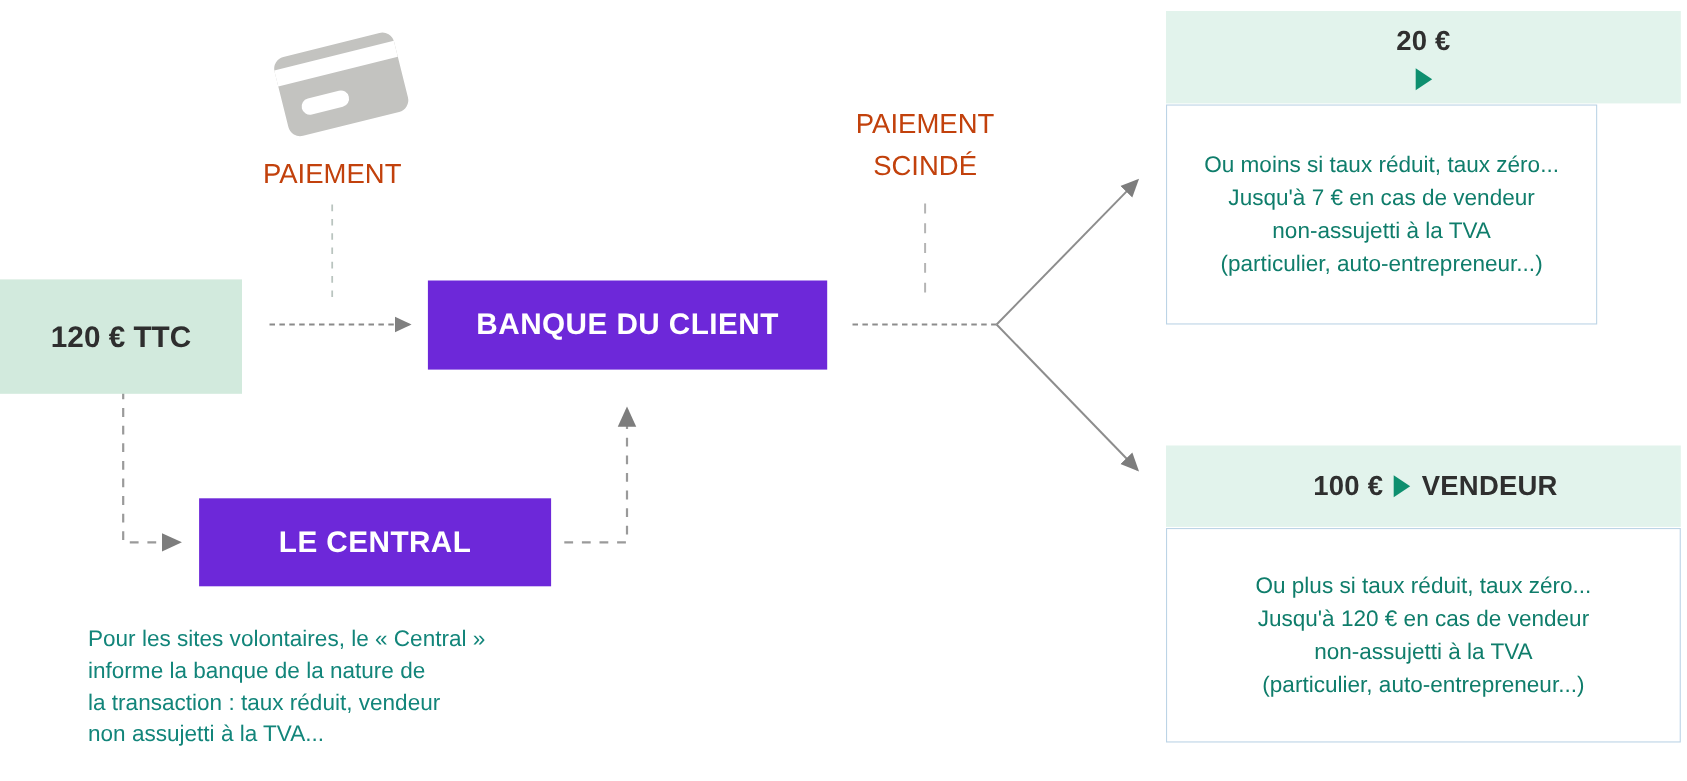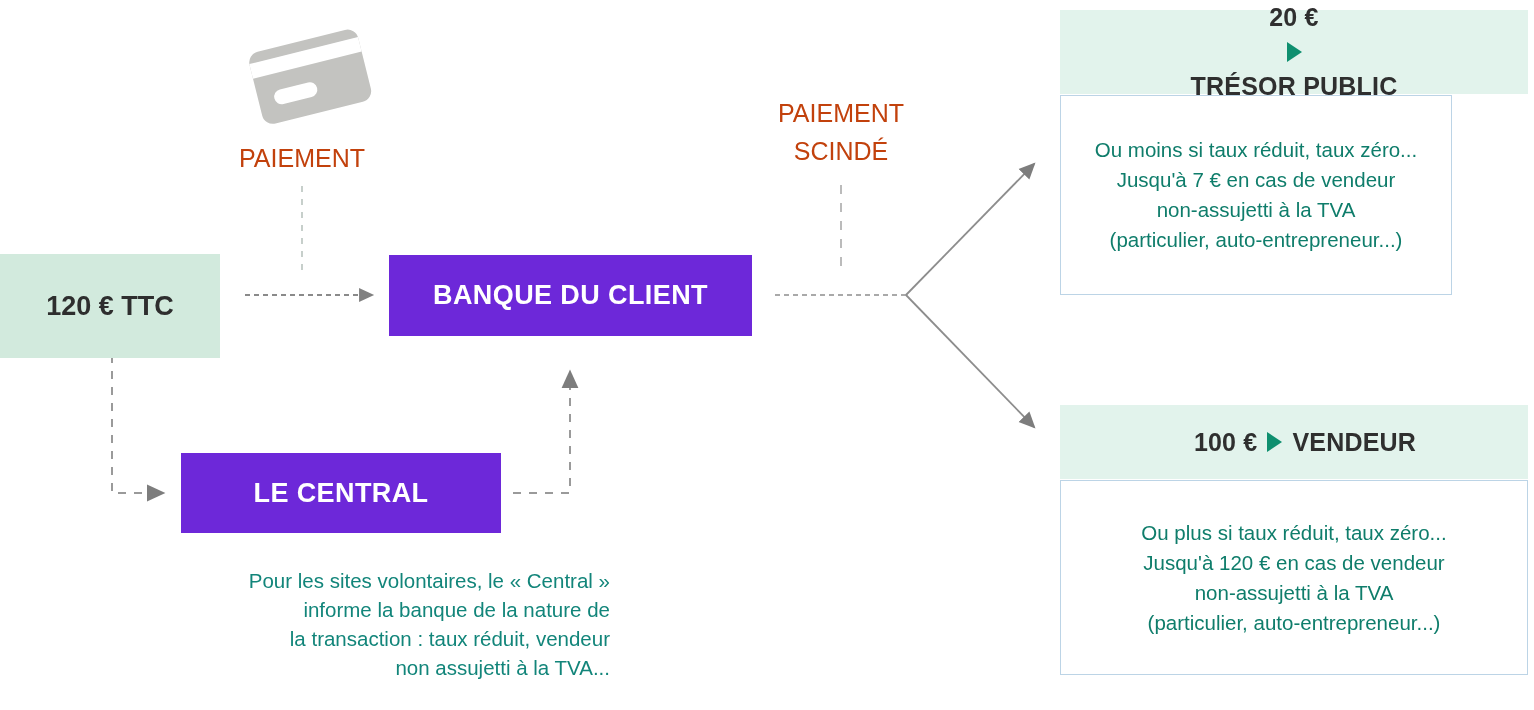--- a/index.html
+++ b/index.html
@@ -57,21 +57,21 @@
     color:#c2410c;
     font-size:25px;
     line-height:38px;
     text-align:center;
     white-space:nowrap;
   }
   .note{
     color:#12857a;
     font-size:20.5px;
     line-height:29px;
-    text-align:right;
+    text-align:left;
   }
 
   svg.overlay{position:absolute;left:0;top:0;width:1534px;height:710px;pointer-events:none;}
 </style>
 </head>
 <body>
 
 <div id="stage">
 
   <svg class="overlay" viewBox="0 0 1534 710">
@@ -135,21 +135,20 @@
   </div>
 
   <div class="abs lbl-teal" style="left:741px;top:94px;width:200px;">
     <div>PAIEMENT</div>
     <div>SCINDÉ</div>
   </div>
 
   <div class="abs card-header" style="left:1060px;top:10px;width:468px;height:84px;flex-direction:column;">
     <span class="eur">20 €</span>
     <span class="tri"></span>
-    <span>TRÉSOR PUBLIC</span>
   </div>
   <div class="abs card-body" style="left:1060px;top:95px;width:392px;height:200px;">
     <div>
       <div>Ou moins si taux réduit, taux zéro...</div>
       <div>Jusqu'à 7 € en cas de vendeur</div>
       <div>non-assujetti à la TVA</div>
       <div>(particulier, auto-entrepreneur...)</div>
     </div>
   </div>
 

